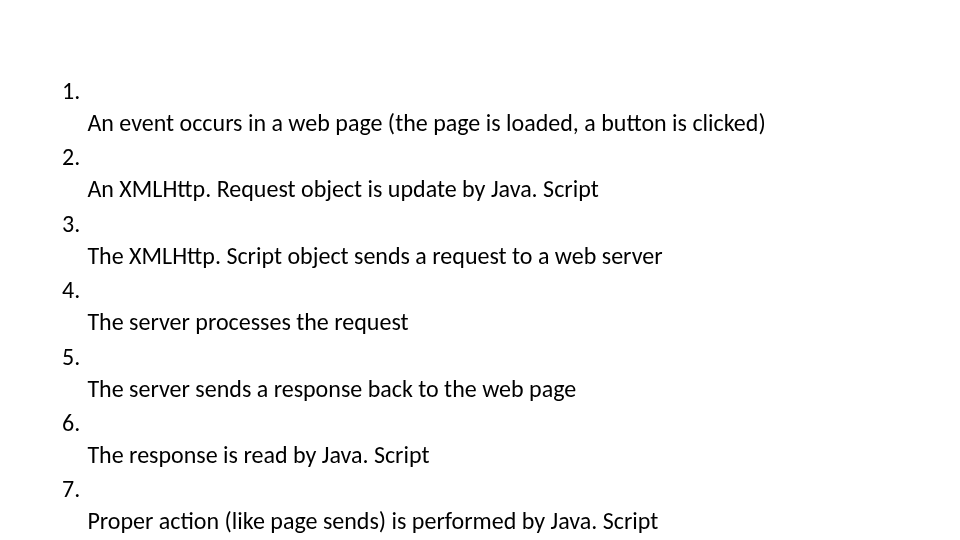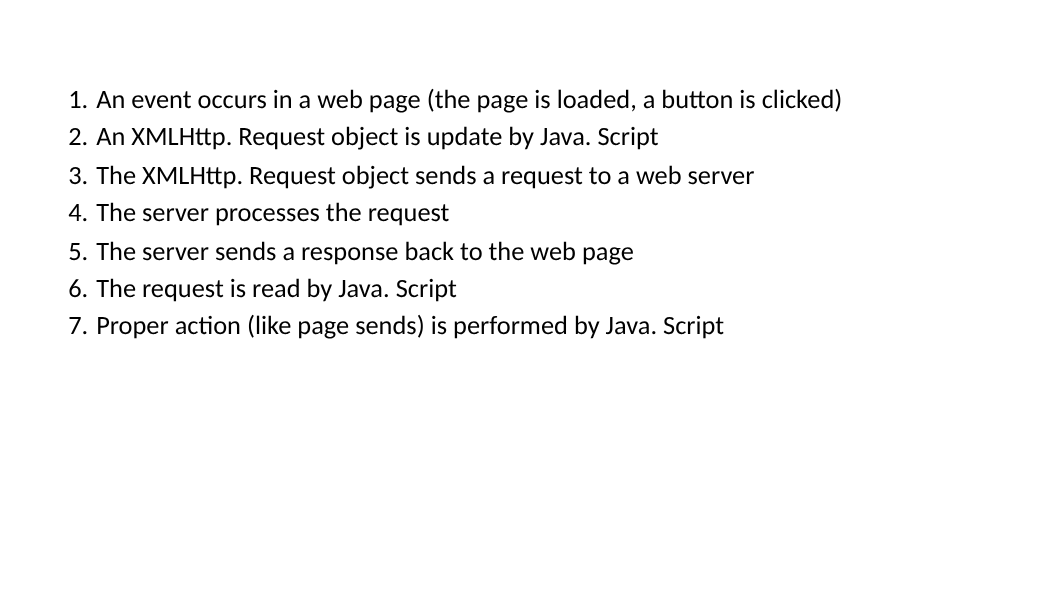--- a/index.html
+++ b/index.html
@@ -31,56 +31,57 @@
     }
     .num {
       white-space: nowrap;
     }
     .gap {
       width: 0.3em;
       flex: 0 0 auto;
     }
     .txt {
       flex: 1 1 auto;
+      margin-top: 32px;
     }
   </style>
 </head>
 <body>
 
 <div class="slide">
   <div class="list">
     <div class="item">
       <span class="num">1.</span>
       <span class="gap"></span>
       <span class="txt">An event occurs in a web page (the page is loaded, a button is clicked)</span>
     </div>
     <div class="item">
       <span class="num">2.</span>
       <span class="gap"></span>
       <span class="txt">An XMLHttp. Request object is update by Java. Script</span>
     </div>
     <div class="item">
       <span class="num">3.</span>
       <span class="gap"></span>
-      <span class="txt">The XMLHttp. Request object sends a request to a web server</span>
+      <span class="txt">The XMLHttp. Script object sends a request to a web server</span>
     </div>
     <div class="item">
       <span class="num">4.</span>
       <span class="gap"></span>
       <span class="txt">The server processes the request</span>
     </div>
     <div class="item">
       <span class="num">5.</span>
       <span class="gap"></span>
       <span class="txt">The server sends a response back to the web page</span>
     </div>
     <div class="item">
       <span class="num">6.</span>
       <span class="gap"></span>
-      <span class="txt">The request is read by Java. Script</span>
+      <span class="txt">The response is read by Java. Script</span>
     </div>
     <div class="item">
       <span class="num">7.</span>
       <span class="gap"></span>
       <span class="txt">Proper action (like page sends) is performed by Java. Script</span>
     </div>
   </div>
 </div>
 
 </body></html>

